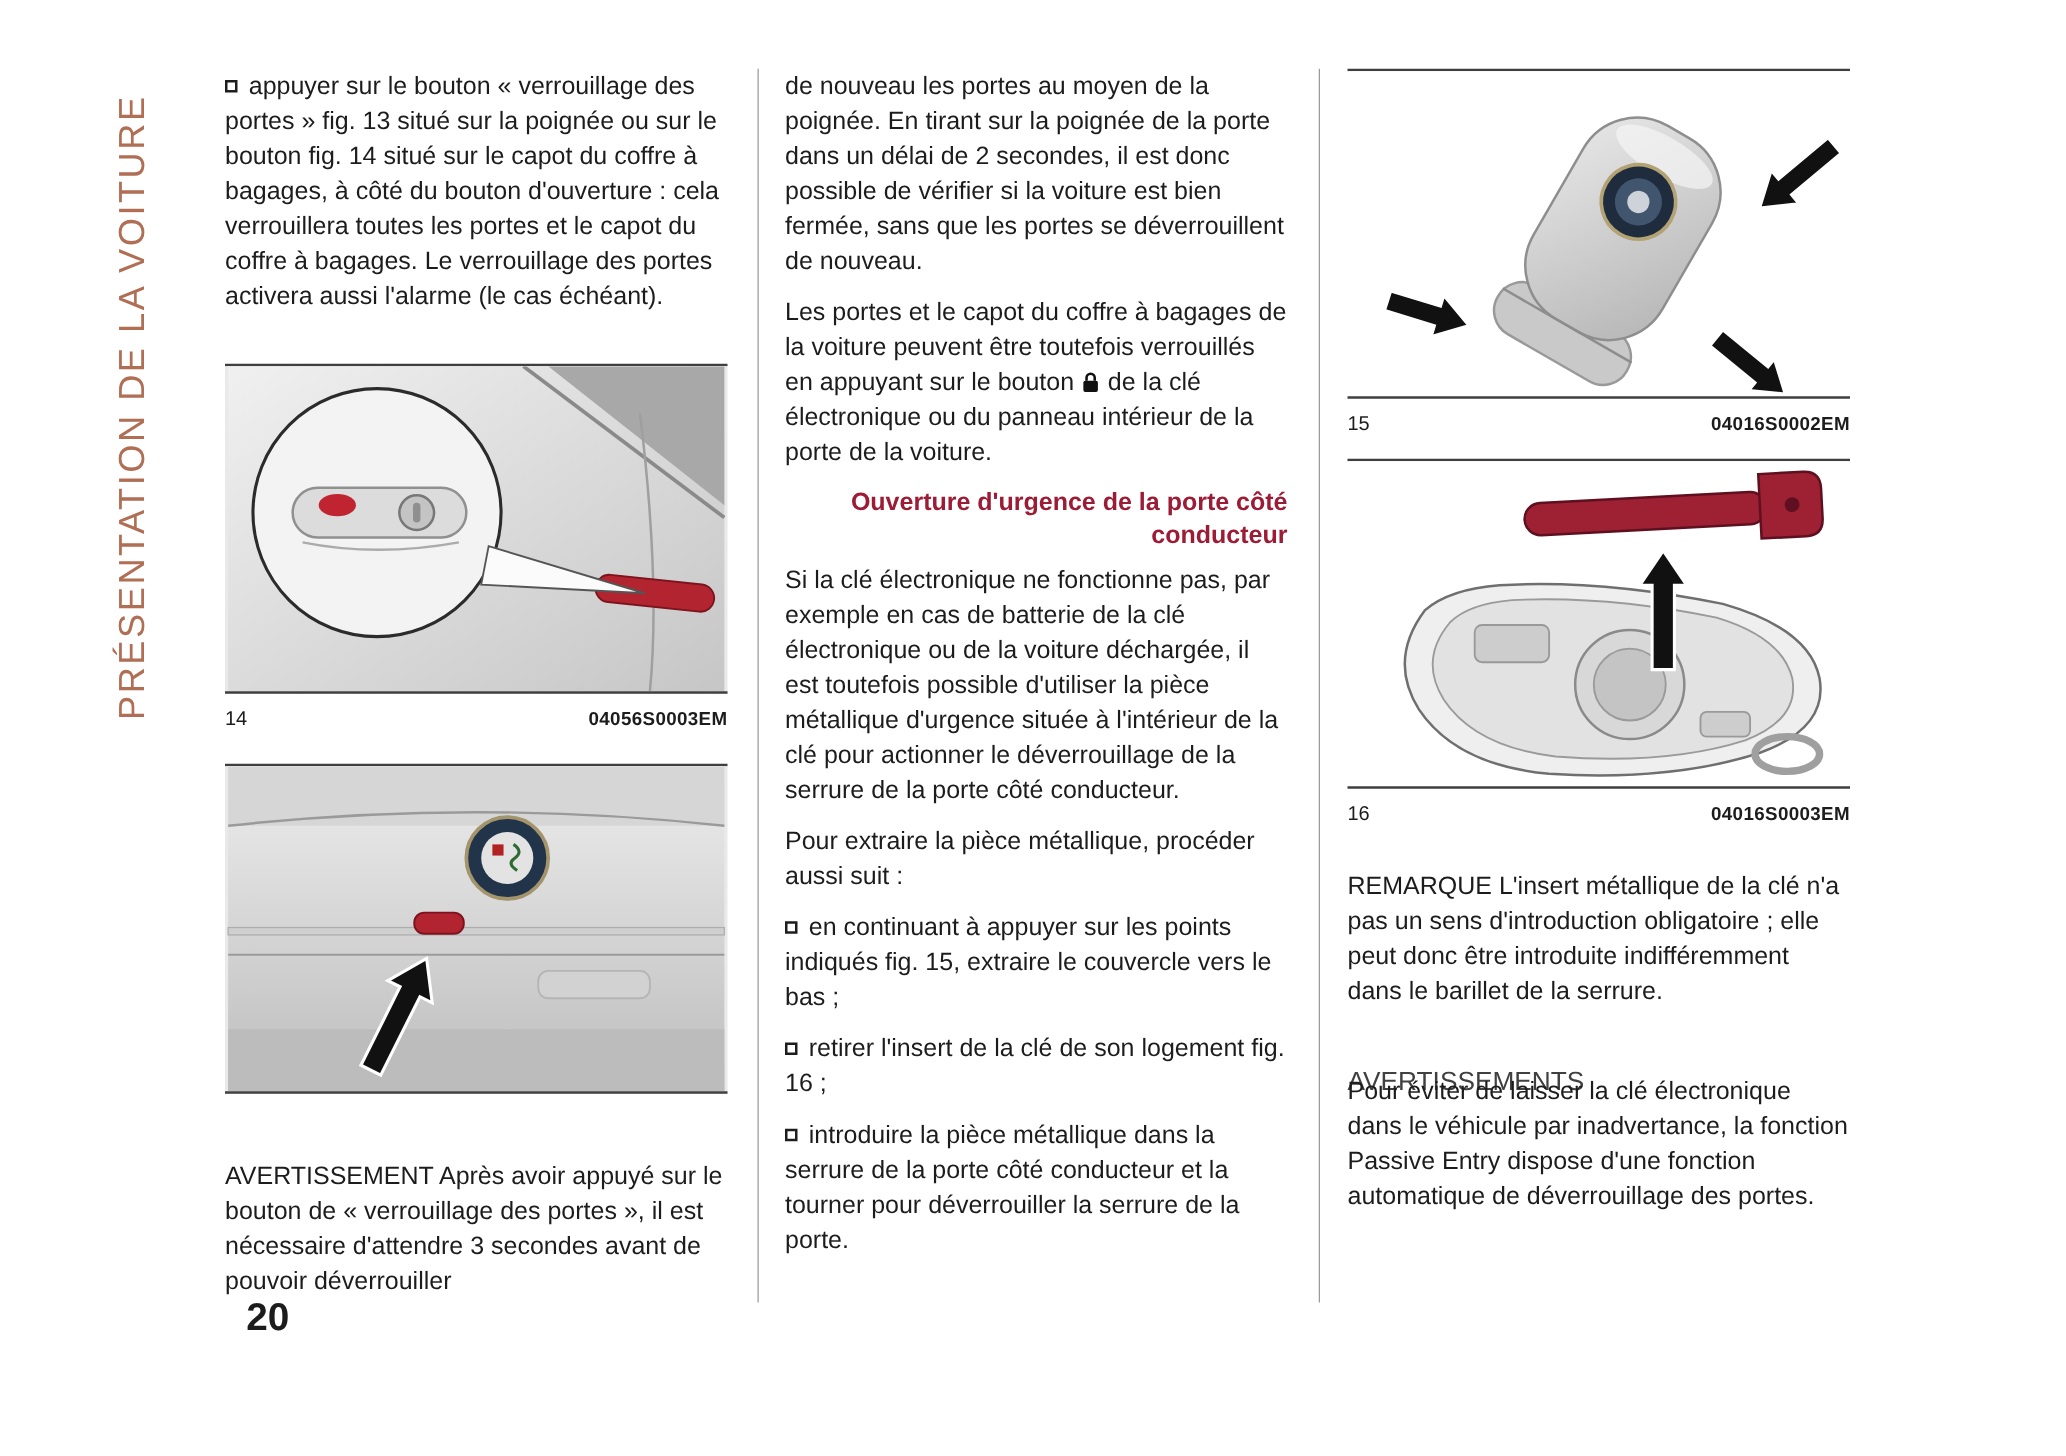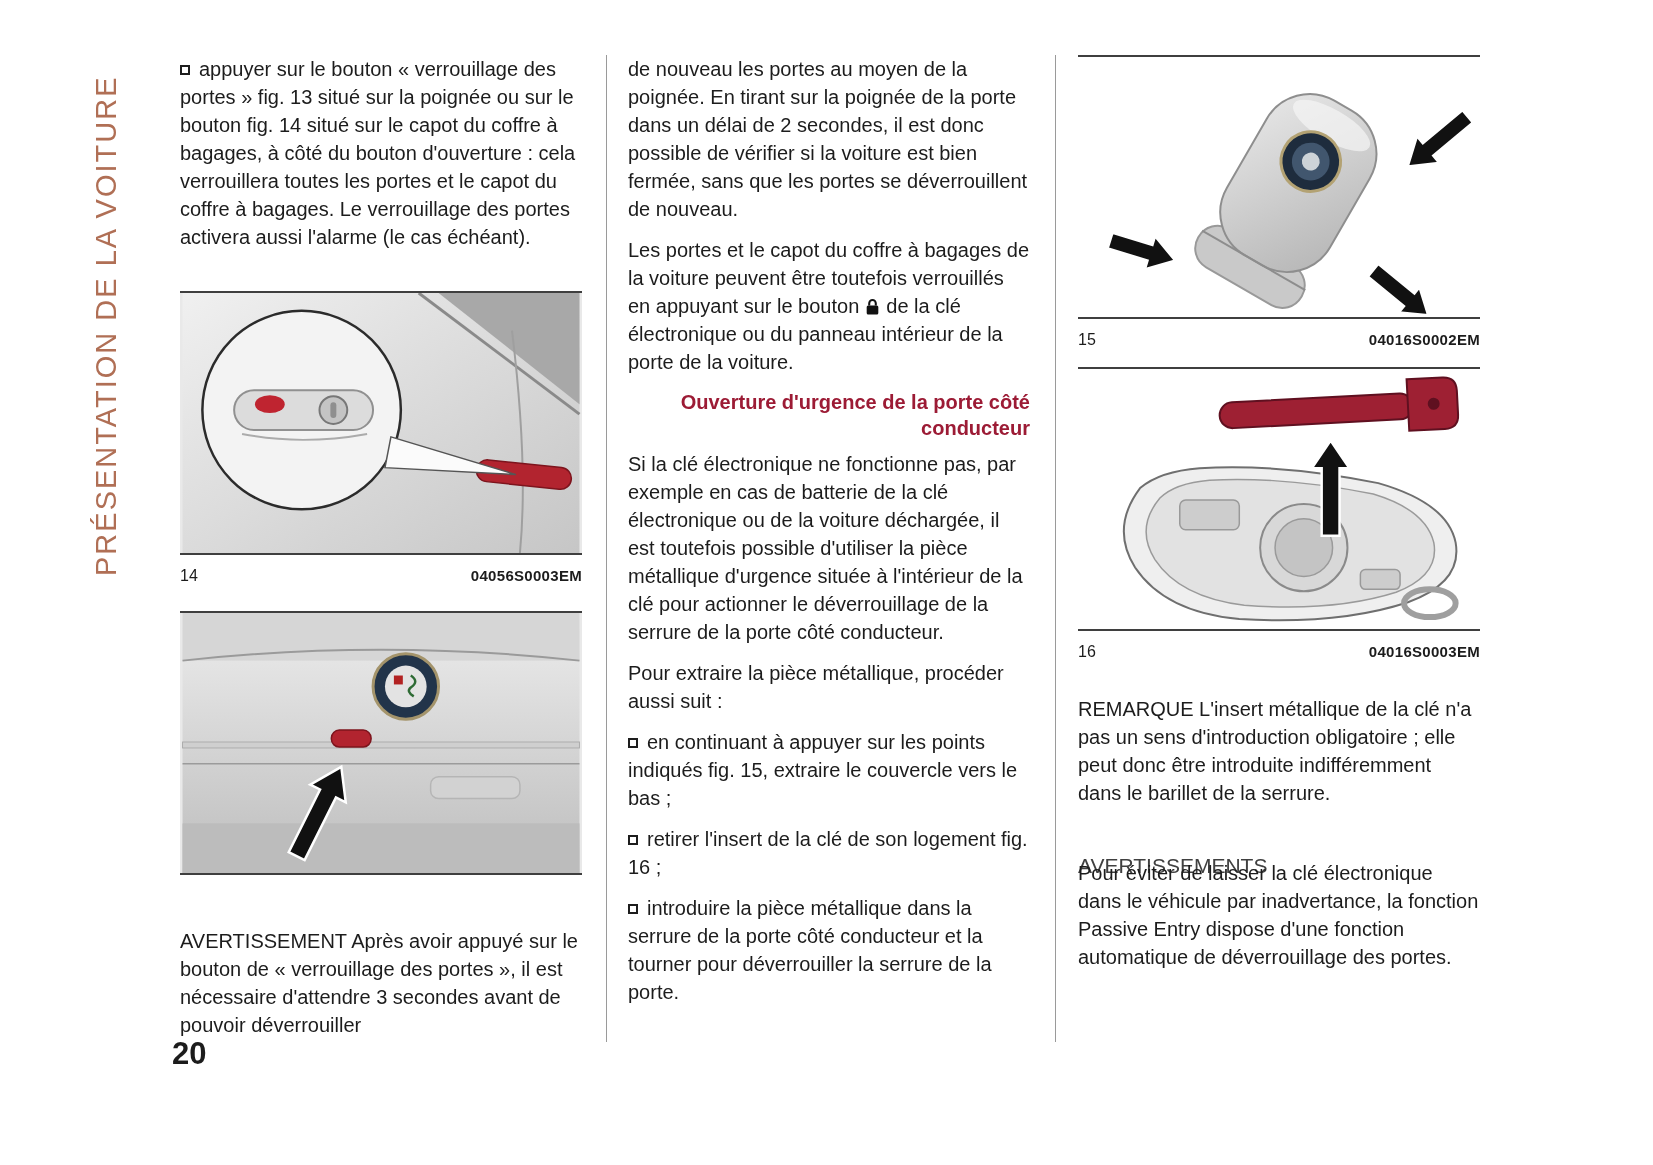--- a/index.html
+++ b/index.html
@@ -26,21 +26,21 @@
   }
   .bullet-item { margin:0 0 13px 0; }
   .red-h { color:#9c1b35; font-weight:bold; font-size:20px; line-height:26px; margin:2px 0 9px 0;text-align:right; }
   .h-warn { color:#404040; font-weight:normal; font-size:21px; line-height:26px; margin:0 0 6px 0; }
   .fig { margin:0; border-top:2px solid #3f3f3f; }
   .figimg { border-bottom:2px solid #3f3f3f; height:262px; background:#e9e9e9; overflow:hidden; }
   .figimg svg { display:block; width:100%; height:100%; }
   .figimg.white { background:#ffffff; }
   .figcap { display:flex; justify-content:space-between; align-items:baseline; margin-top:7px; font-size:16px; }
   .figcode { font-weight:bold; font-size:15px; letter-spacing:0.3px; }
-  .pagenum { position:absolute; left:172px; top:1036px; font-size:31px; font-weight:bold;text-align:right; }
+  .pagenum { position:absolute; left:197px; top:1036px; font-size:31px; font-weight:bold;text-align:right; }
   .lock-ic { display:inline-block; vertical-align:-3px; margin:0 6px; }
 </style>
 </head>
 <body>
 
 <div class="sidebar-title">PRÉSENTATION DE LA VOITURE</div>
 <div class="divider d1"></div>
 <div class="divider d2"></div>
 
 <div class="col col1">

